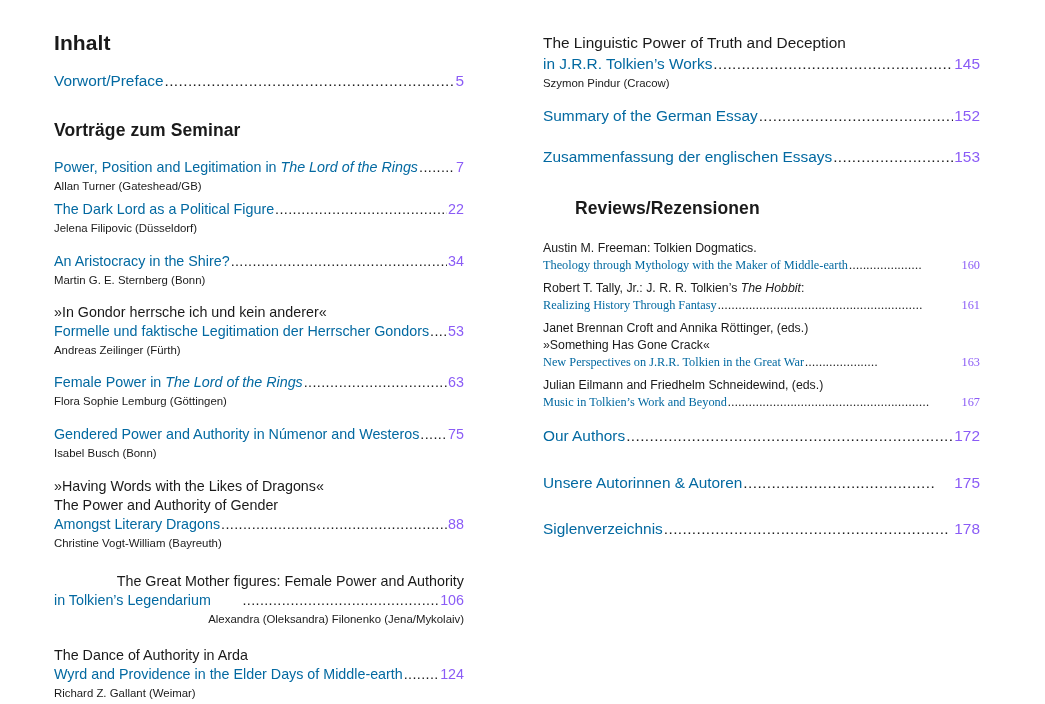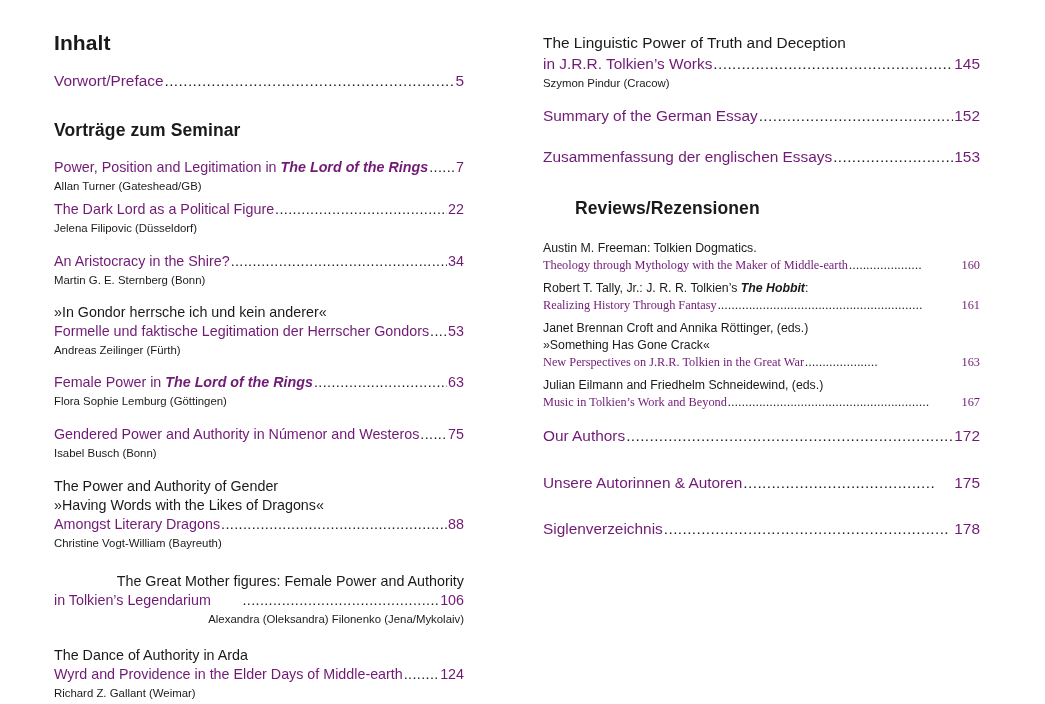--- a/index.html
+++ b/index.html
@@ -56,49 +56,49 @@
   }
   .line {
     display: flex;
     align-items: baseline;
     width: 100%;
     white-space: nowrap;
   }
   .line .txt {
     font-size: 14.3px;
     line-height: 19px;
-    color: #701a75;
+    color: #0369a1;
   }
   .line .dots {
     flex: 1 1 auto;
     overflow: hidden;
     white-space: nowrap;
     margin: 0 1px 0 1px;
     font-size: 14.3px;
     line-height: 19px;
     letter-spacing: 0.4px;
     color: #1a1a1a;
   }
   .line .pg {
     font-size: 14.3px;
     line-height: 19px;
     flex: 0 0 auto;
-    color: #701a75;
+    color: #8b5cf6;
   }
   .plainline {
     font-size: 14.3px;
     line-height: 19px;
   }
   .author {
     font-size: 11.4px;
     line-height: 16px;
     color: #1a1a1a;
     margin-top: 1px;
   }
-  .it { font-style: italic; font-weight: bold; }
+  .it { font-style: italic; }
   .big .txt, .big .dots, .big .pg, .big.plainline {
     font-size: 15.4px;
     line-height: 21px;
   }
   .sub {
     font-size: 12.3px;
     line-height: 17px;
   }
   .sub .txt, .sub .dots, .sub .pg {
     font-size: 12.3px;
@@ -174,22 +174,22 @@
     <div class="entry" style="top:425px;">
       <div class="line">
         <span class="txt">Gendered Power and Authority in Númenor and Westeros</span>
         <span class="dots">..........</span>
         <span class="pg">75</span>
       </div>
       <div class="author">Isabel Busch (Bonn)</div>
     </div>
 
     <div class="entry" style="top:477px;">
+      <div class="plainline">»Having Words with the Likes of Dragons«</div>
       <div class="plainline">The Power and Authority of Gender</div>
-      <div class="plainline">»Having Words with the Likes of Dragons«</div>
       <div class="line">
         <span class="txt">Amongst Literary Dragons</span>
         <span class="dots">......................................................</span>
         <span class="pg">88</span>
       </div>
       <div class="author">Christine Vogt-William (Bayreuth)</div>
     </div>
 
     <div class="entry" style="top:572px;text-align:right;">
       <div class="plainline">The Great Mother figures: Female Power and Authority</div>

